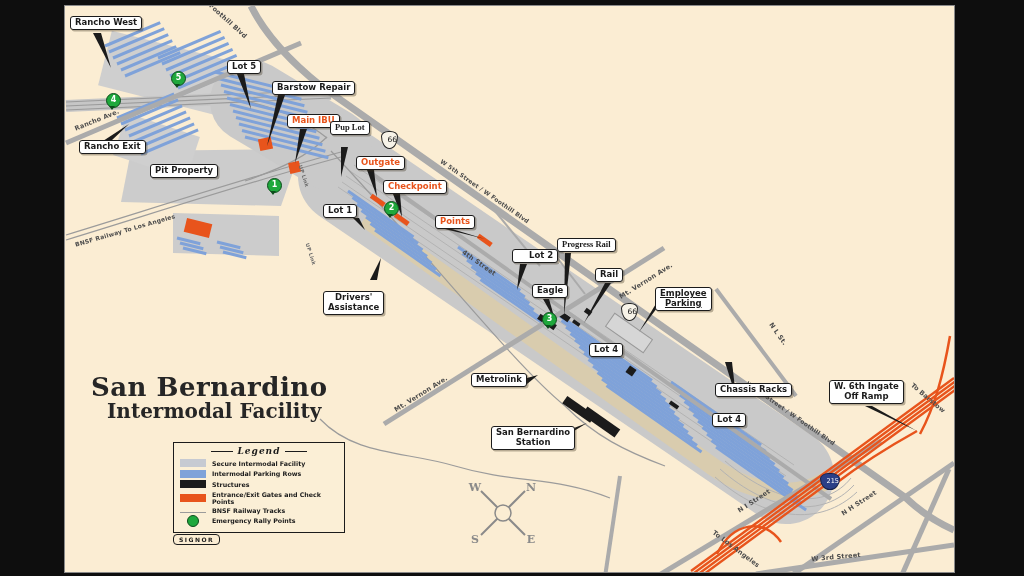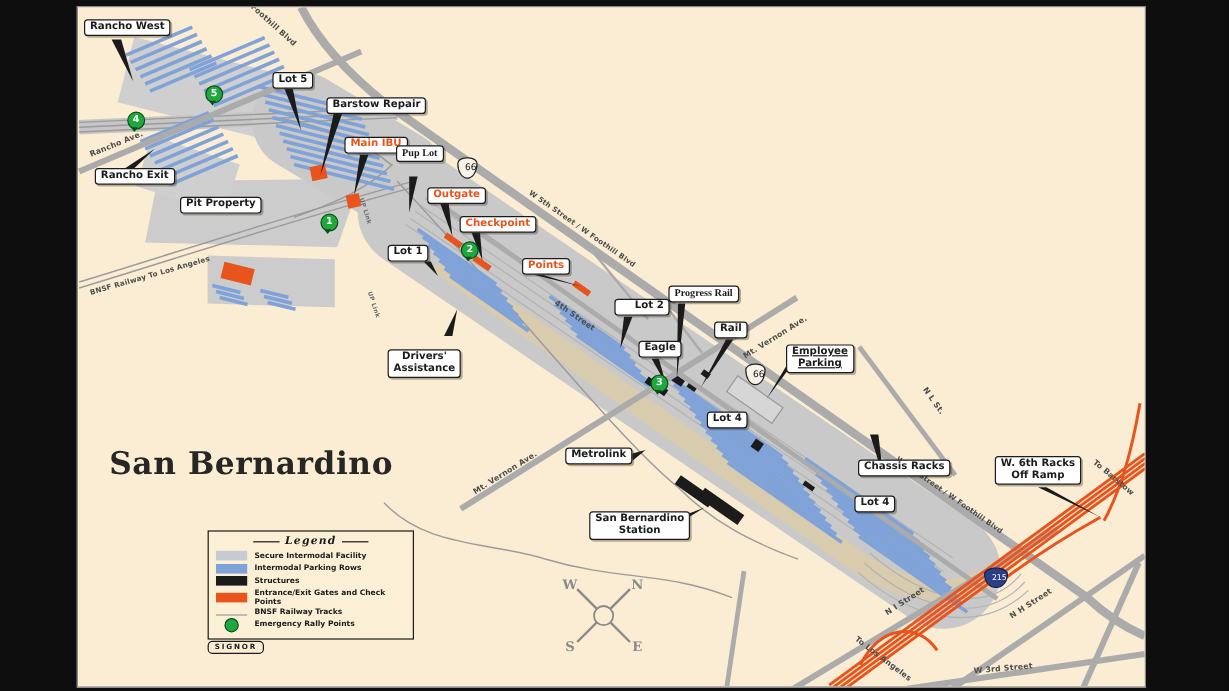--- a/index.html
+++ b/index.html
@@ -313,32 +313,33 @@
   <div class="co" style="left:447px;top:243px;padding-left:16px;">Lot 2</div>
   <div class="co" style="left:492px;top:232px;font-family:Liberation Serif, serif;">Progress Rail</div>
   <div class="co" style="left:530px;top:262px;">Rail</div>
   <div class="co" style="left:467px;top:278px;">Eagle</div>
   <div class="co" style="left:590px;top:281px;text-decoration:underline;">Employee
 Parking</div>
   <div class="co" style="left:524px;top:337px;">Lot 4</div>
   <div class="co" style="left:650px;top:341px;margin-top:36px;">Chassis Racks</div>
   <div class="co" style="left:406px;top:367px;">Metrolink</div>
   <div class="co" style="left:647px;top:407px;">Lot 4</div>
-  <div class="co" style="left:764px;top:374px;">W. 6th Racks
+  <div class="co" style="left:764px;top:374px;">W. 6th Ingate
 Off Ramp</div>
   <div class="co" style="left:426px;top:420px;">San Bernardino
 Station</div>
 
   <span class="cl" style="left:466px;top:481px;">N</span>
   <span class="cl" style="left:410px;top:481px;">W</span>
   <span class="cl" style="left:410px;top:533px;">S</span>
   <span class="cl" style="left:466px;top:533px;">E</span>
 
   <div class="map-title">
     <div class="t1">San Bernardino</div>
+    <div class="t2">Intermodal Facility</div>
   </div>
 
   <div class="legend">
     <div class="legend-title">Legend</div>
     <div class="lrow">
       <span class="sw sw-secure"></span>
       <span class="lt">Secure Intermodal Facility</span>
     </div>
     <div class="lrow">
       <span class="sw sw-parking"></span>

